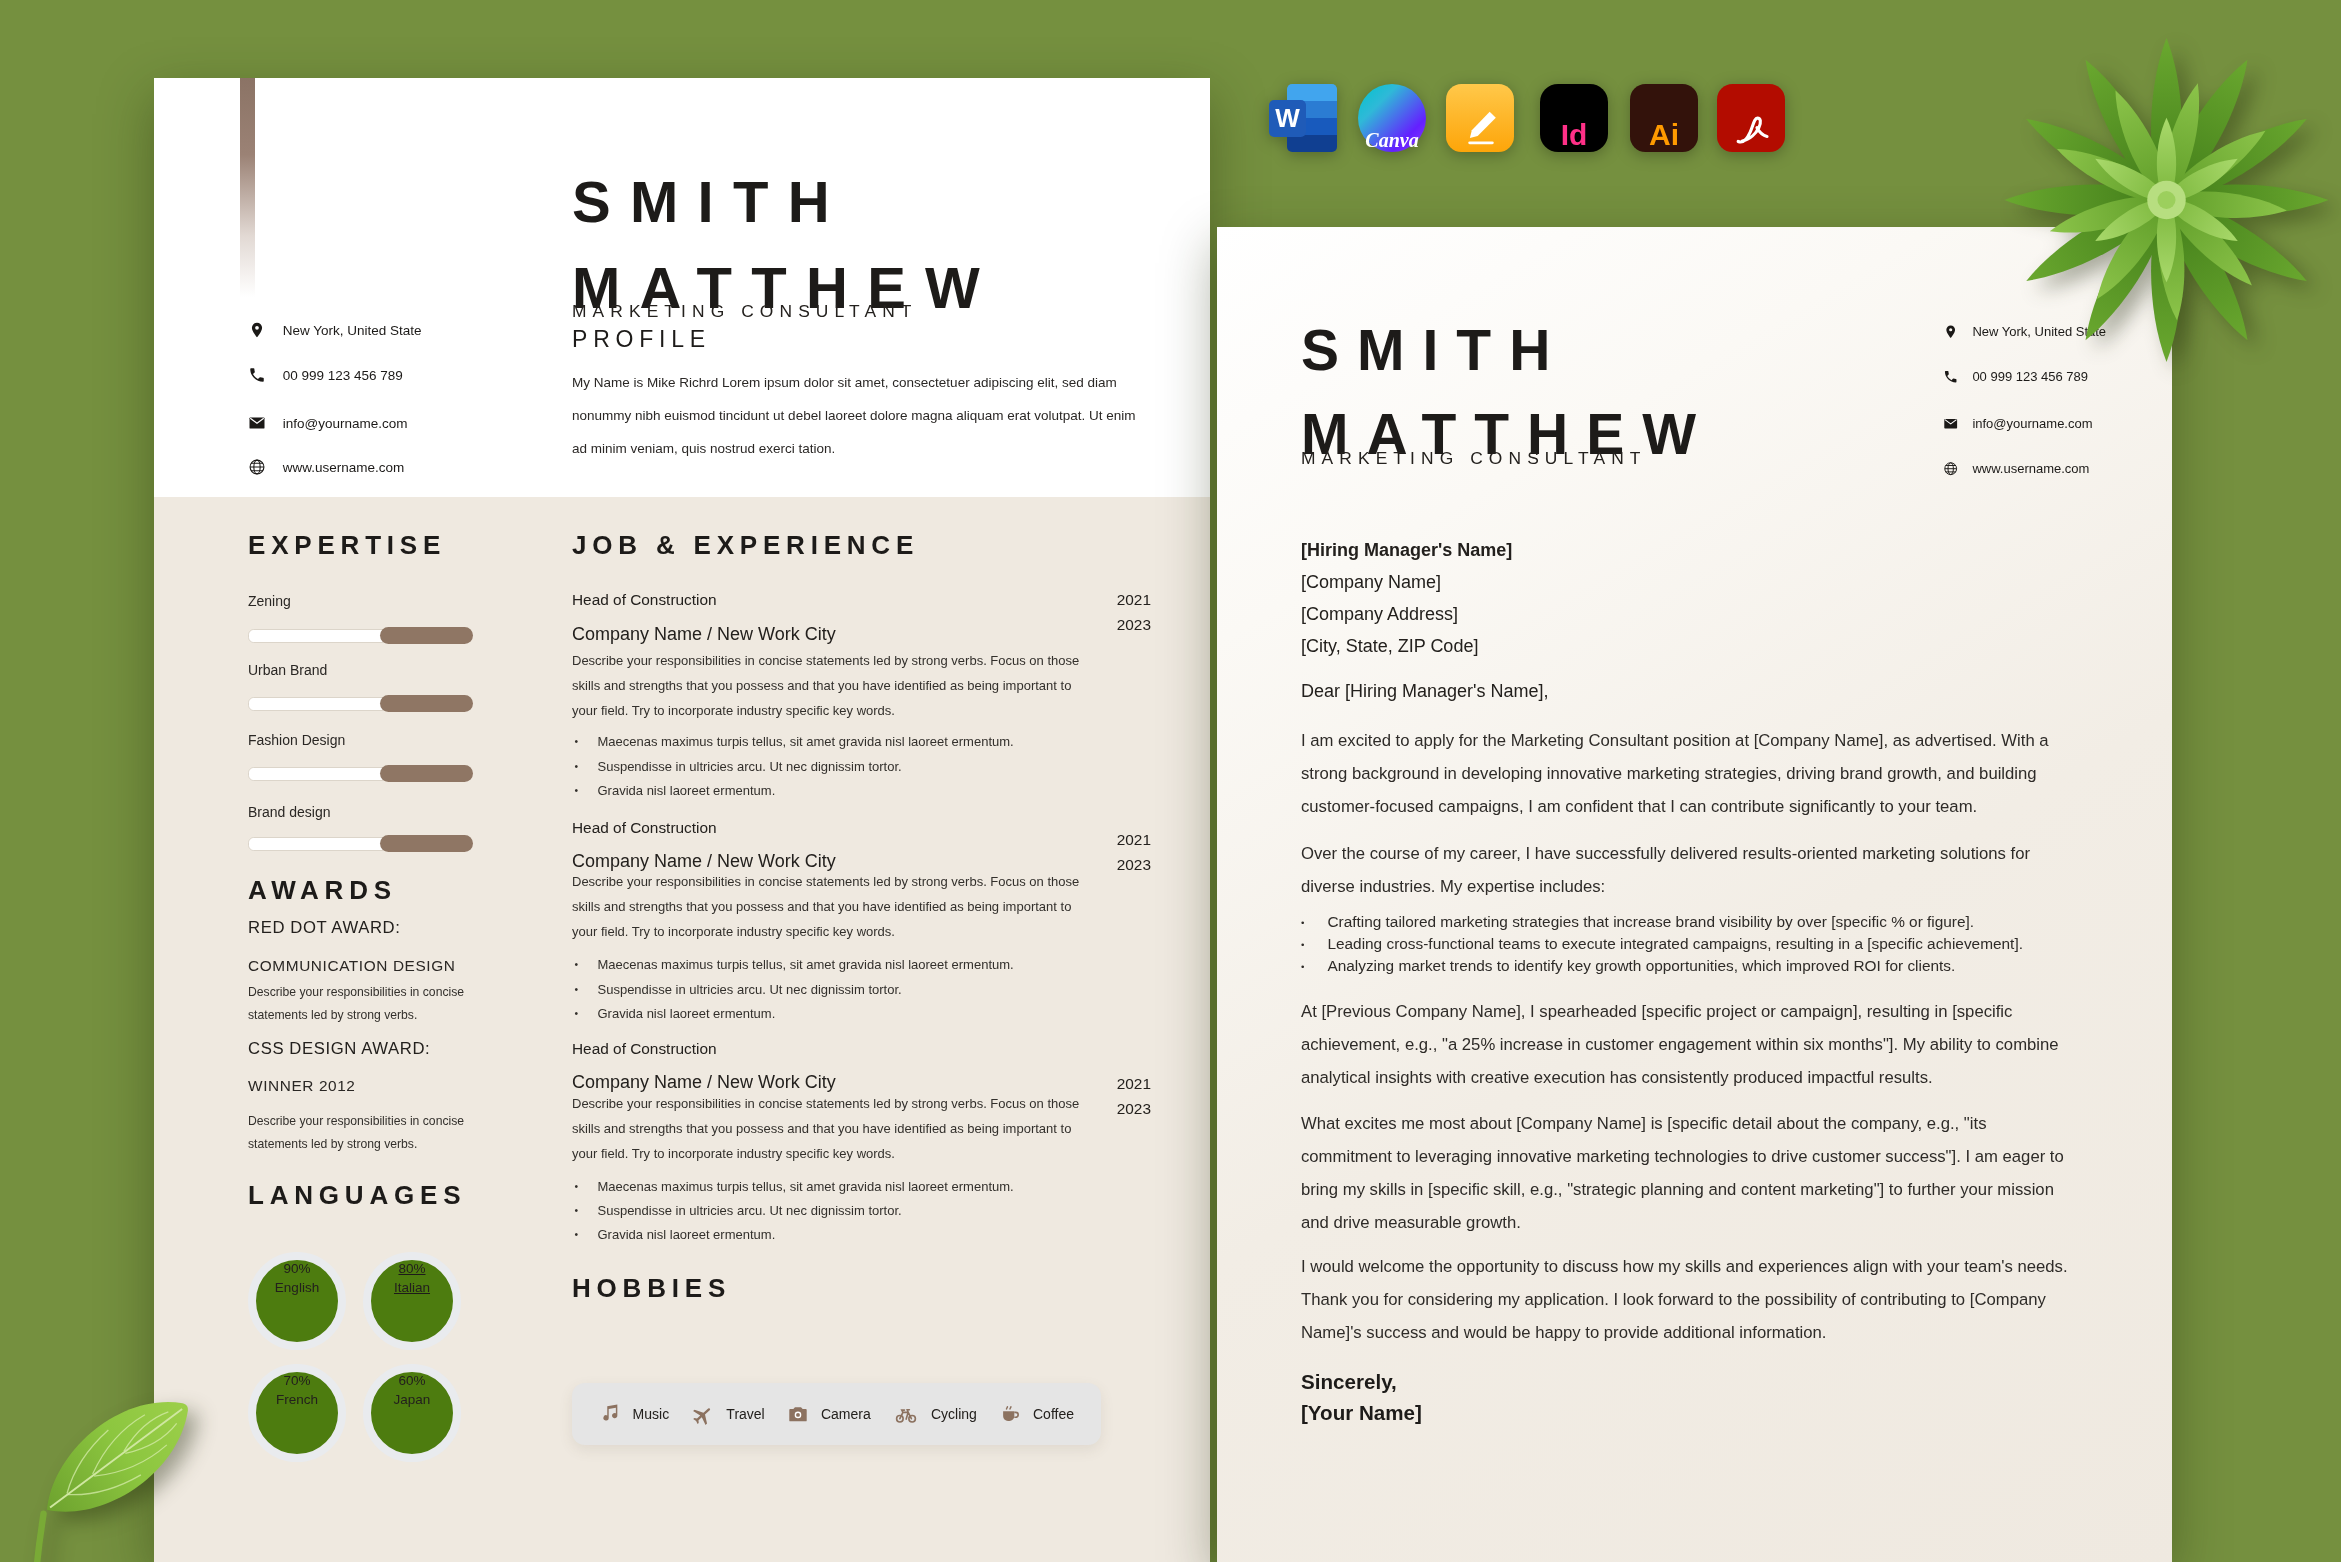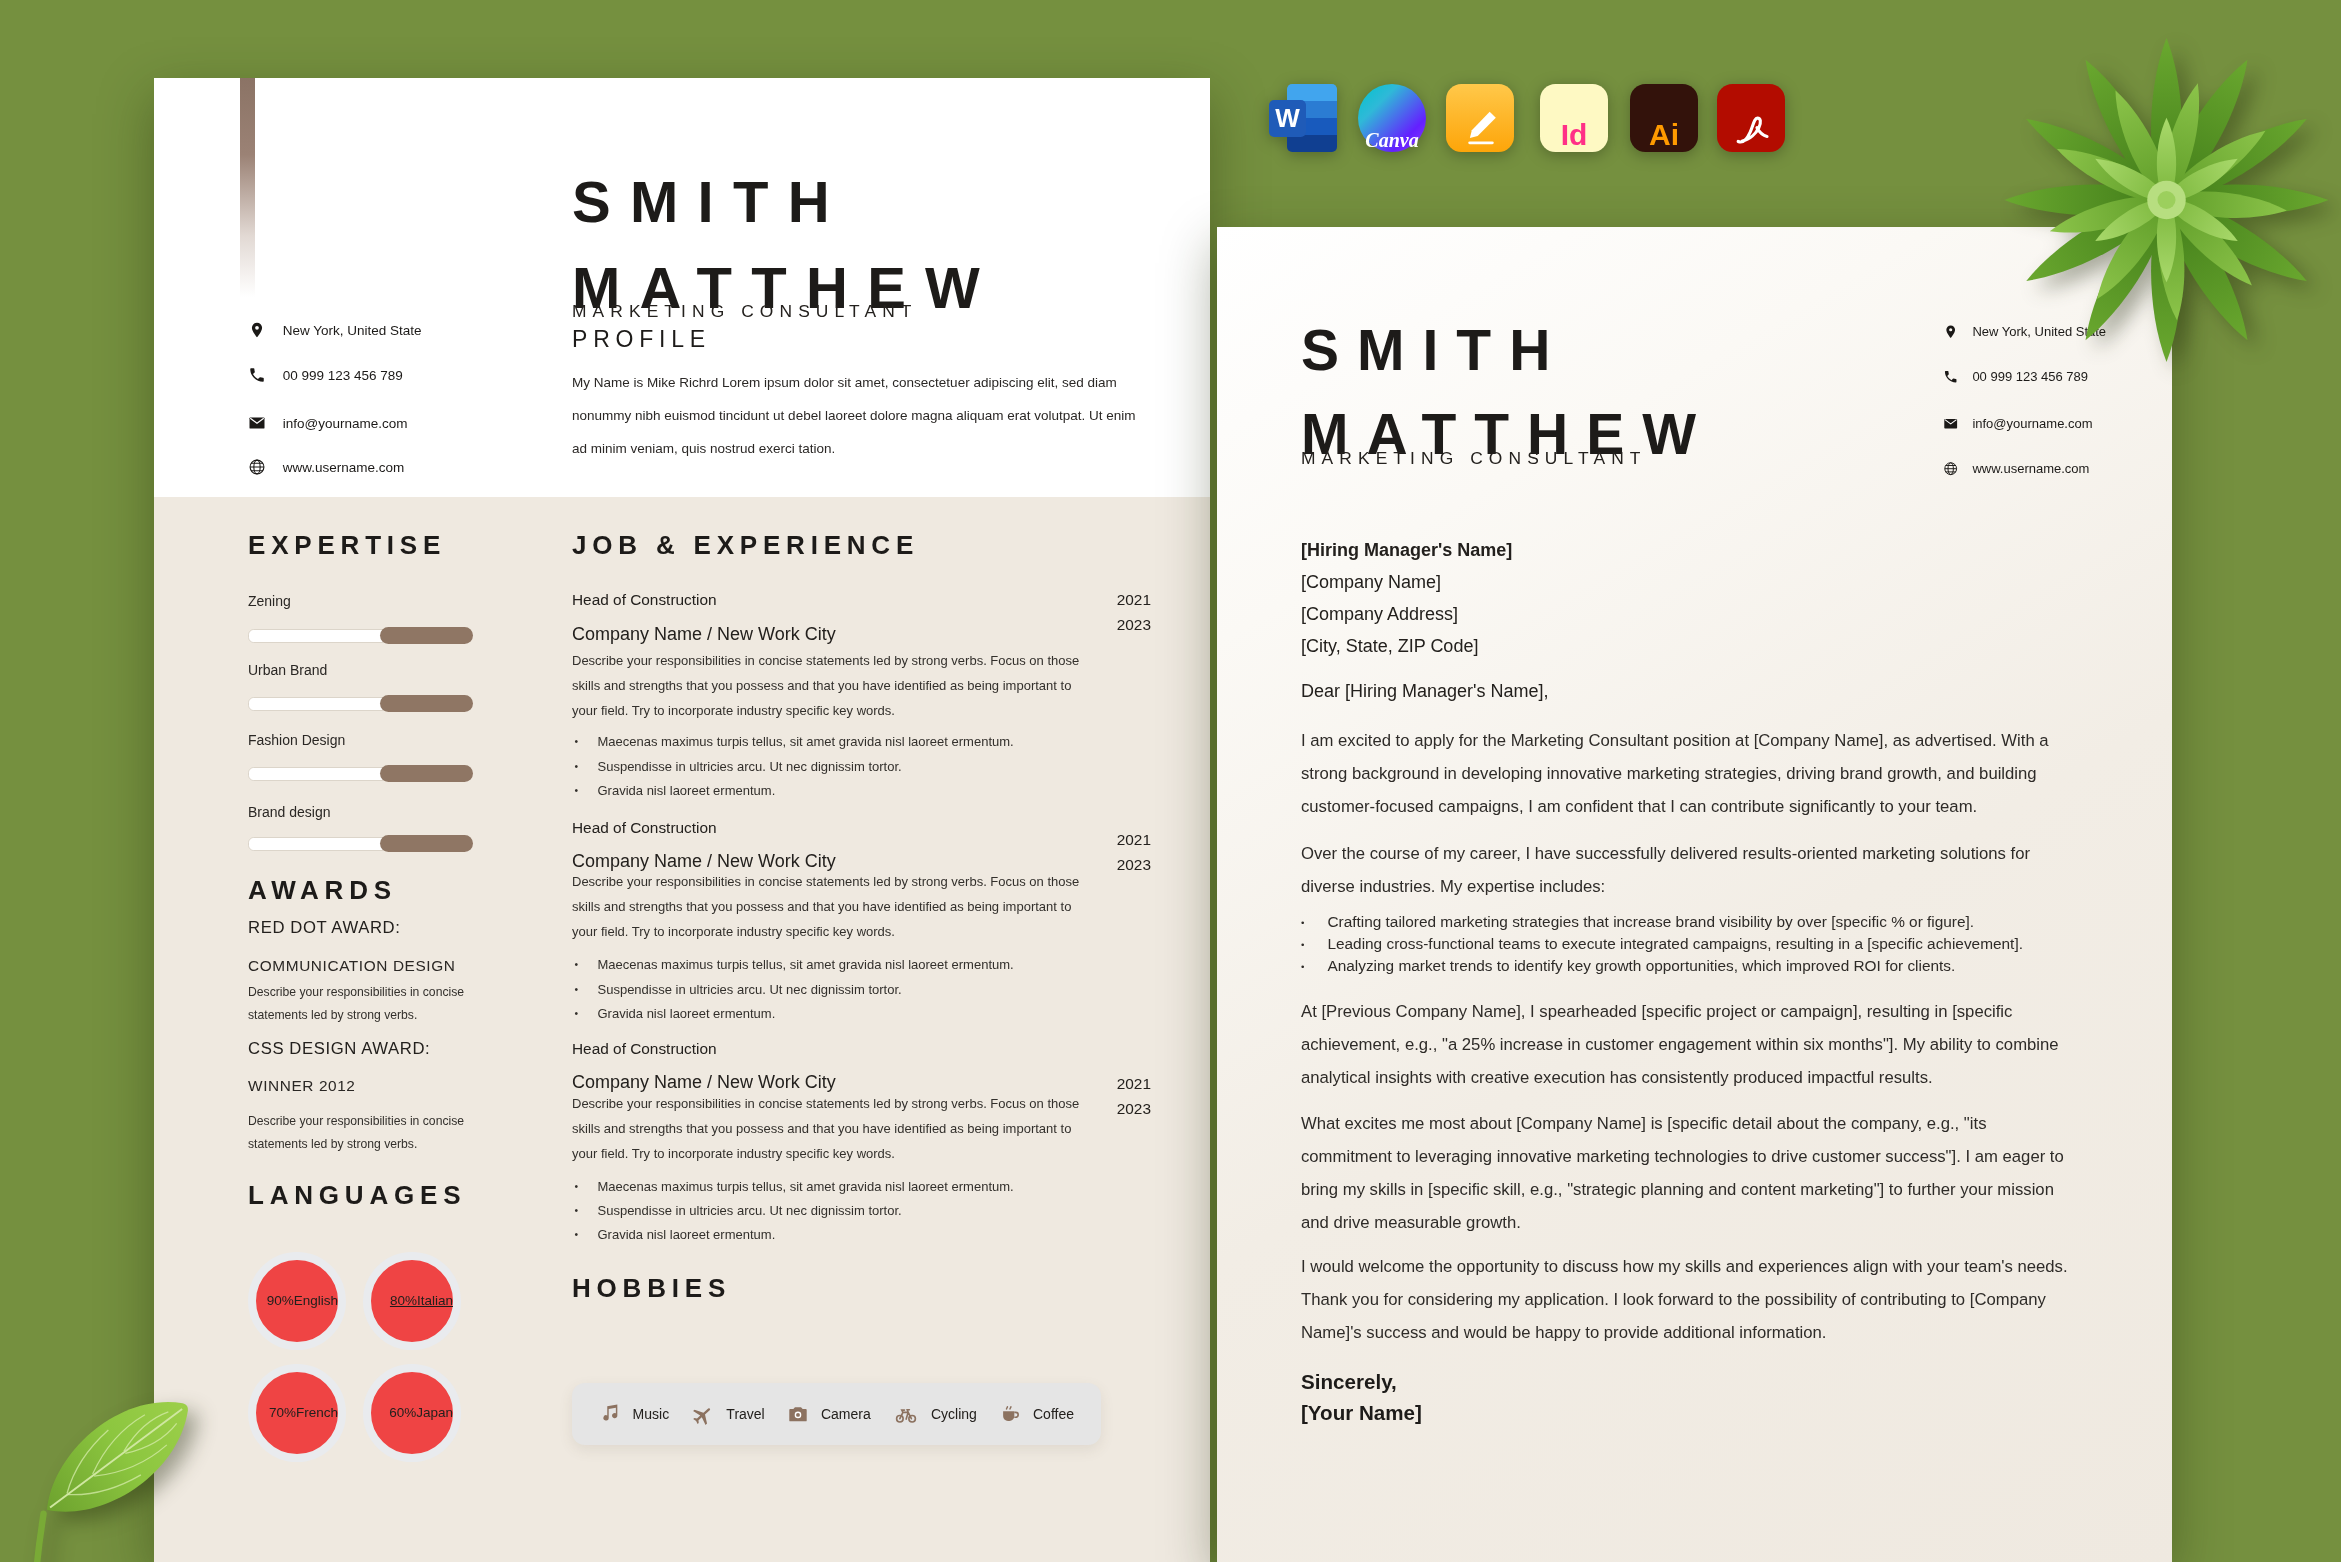--- a/index.html
+++ b/index.html
@@ -28,22 +28,22 @@
   .c-text{font-size:13.5px;color:#1c1a18;}
   .c-row.small .c-text{font-size:13px;}
   .skill-label{font-size:14px;color:#2a2724;}
   .skill-track{position:absolute;width:222px;height:11.6px;background:#ffffff;border:0.6px solid #dcd5ca;border-radius:5.8px;}
   .skill-fill{position:absolute;left:0;top:0;height:100%;background:#ffffff;border-radius:5.8px;}
   .skill-cap{position:absolute;right:-1.9px;top:-2.6px;height:16.7px;background:#8F7664;border-radius:8.4px;}
   .award-title{font-size:16.7px;letter-spacing:0.6px;color:#23201d;}
   .award-sub{font-size:15.4px;letter-spacing:0.6px;color:#2a2724;}
   .award-desc{font-size:12.2px;line-height:22.5px;color:#33302c;width:257px;}
   .lang-circle{position:absolute;width:82px;height:82px;border-radius:50%;
-    background:#ef4444;border:8.4px solid #E9EBEE;display:flex;flex-direction:row;
-    align-items:center;justify-content:flex-end;text-align:center;}
+    background:#4d7c0f;border:8.4px solid #E9EBEE;display:flex;flex-direction:column;
+    align-items:center;justify-content:flex-start;text-align:center;}
   .lang-pct,.lang-name{font-size:13.5px;line-height:18.7px;color:#23201d;}
   .xp{position:absolute;left:418px;width:579px;}
   .xp-title{position:absolute;left:0;font-size:15.4px;color:#23201d;}
   .xp-date{position:absolute;right:0;width:71px;text-align:right;font-size:15.4px;color:#23201d;}
   .xp-company{position:absolute;left:0;font-size:18px;color:#23201d;}
   .xp-desc{position:absolute;left:0;width:515px;font-size:13px;line-height:25px;color:#33302c;}
   .xp-b{position:absolute;left:2.6px;width:534px;display:flex;gap:19.3px;font-size:13px;color:#33302c;}
   .xp-b .dot{font-size:10.3px;line-height:16.7px;}
   .hobby-card{position:absolute;left:418px;top:1305px;width:529px;height:62px;background:#e5e5e5;
     border-radius:13px;display:flex;align-items:center;justify-content:space-between;
@@ -53,21 +53,21 @@
   .cl-block{position:absolute;left:84px;width:772px;font-size:16.7px;line-height:33px;color:#2e2b28;}
   .cl-line{position:absolute;left:84px;font-size:18px;color:#23201d;}
   .cl-bullets{position:absolute;left:84px;width:798px;}
   .cl-b{position:absolute;left:0;display:flex;gap:23px;font-size:15.4px;color:#2e2b28;white-space:nowrap;}
   .cl-b .dot{font-size:9.7px;line-height:19.3px;}
   .closing{font-weight:700;font-size:20.6px;color:#1d1b19;}
   .app-icon{position:absolute;top:84px;width:68px;height:68px;filter:drop-shadow(0 3.9px 7.7px rgba(0,0,0,.28));}
   .app-rr{position:absolute;inset:0;border-radius:15.4px;display:flex;align-items:flex-end;justify-content:center;}
   #icon-canva .app-rr{border-radius:50%;background:linear-gradient(135deg,#00C4CC 0%,#2FB9D8 30%,#6420FF 75%,#8B3DFF 100%);}
   .canva-label{font-family:"Liberation Serif",serif;font-style:italic;font-weight:700;font-size:20px;color:#fff;}
-  #icon-indesign .app-rr{background:#fef9c3;}
+  #icon-indesign .app-rr{background:#000000;border-radius:18px;}
   .id-label{font-weight:700;font-size:30px;color:#FF3087;}
   #icon-illustrator .app-rr{background:#33120B;}
   .ai-label{font-weight:700;font-size:30px;color:#FF9A00;}
   #icon-acrobat .app-rr{background:#B30C00;}
   #icon-pages .app-rr{background:linear-gradient(180deg,#FFC84A 0%,#FDA509 100%);}
   .word-page{position:absolute;left:18px;top:0;width:50px;height:68px;border-radius:5.1px;
     background:linear-gradient(180deg,#41A5EE 0%,#41A5EE 25%,#2B7CD3 25%,#2B7CD3 50%,#185ABD 50%,#185ABD 75%,#103F91 75%,#103F91 100%);}
   .word-box{position:absolute;left:0;top:16px;width:37px;height:37px;border-radius:5.1px;background:#1F5BB8;
     display:flex;align-items:center;justify-content:center;font-weight:700;font-size:26px;color:#fff;}
   .plant-shadow{filter:drop-shadow(10.3px 9px 10.3px rgba(28,38,8,.38));}

